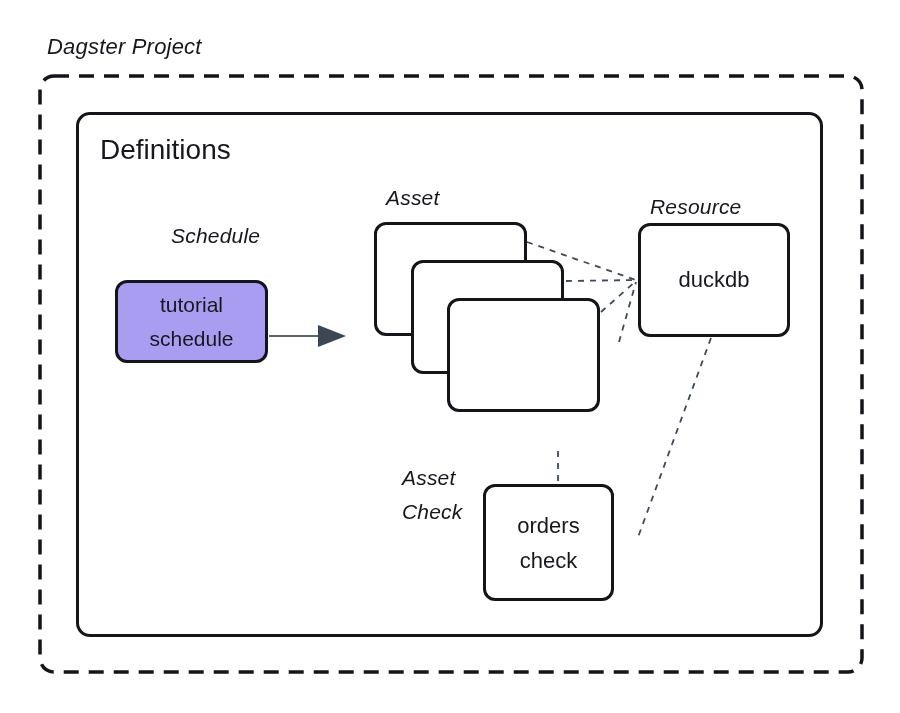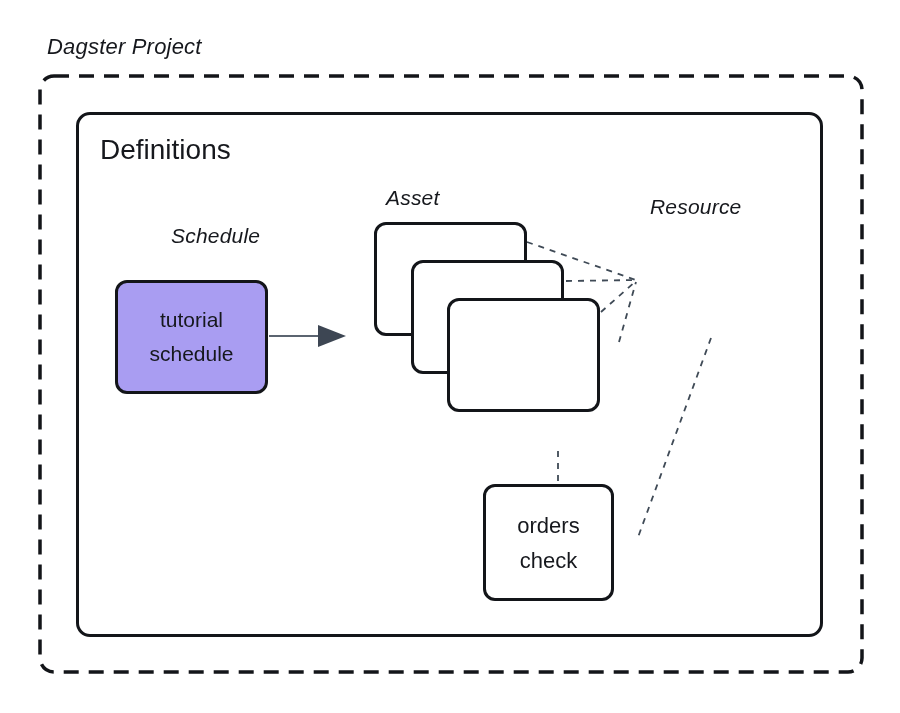--- a/index.html
+++ b/index.html
@@ -50,21 +50,21 @@
   .node {
     position: absolute;
     border: 3.5px solid var(--node-border);
     border-radius: 12px;
     background: #ffffff;
     display: flex; align-items: center; justify-content: center;
     text-align: center;
     font-size: 21px; line-height: 34px;
   }
   .schedule-node {
-    left: 115px; top: 280px; width: 153px; height: 114px;
+    left: 115px; top: 280px; width: 153px; height: 83px;
     background: var(--schedule-fill);
   }
   .asset-card-1 { left: 374px; top: 222px; width: 153px; height: 114px; }
   .asset-card-2 { left: 411px; top: 260px; width: 153px; height: 114px; }
   .asset-card-3 { left: 447px; top: 298px; width: 153px; height: 114px; }
   .asset-card-4 { left: 484px; top: 336px; width: 153px; height: 114px; font-size: 22px; line-height: 35px; }
   .duckdb-node  { left: 638px; top: 223px; width: 152px; height: 114px; font-size: 22px; }
   .orders-check-node { left: 483px; top: 484px; width: 131px; height: 117px; font-size: 22px; line-height: 35px; }
 
   .node-label { padding: 0 4px; }
@@ -105,18 +105,22 @@
   <div class="node schedule-node">
     <span class="node-label">tutorial schedule</span>
   </div>
 
   <div class="group-label assets-label">Asset</div>
   <div class="node asset-card-1"></div>
   <div class="node asset-card-2"></div>
   <div class="node asset-card-3"></div>
 
   <div class="group-label resource-label">Resource</div>
+  <div class="node duckdb-node">
+    <span class="node-label">duckdb</span>
+  </div>
 
+  <div class="group-label asset-check-label">Asset Check</div>
   <div class="node orders-check-node">
     <span class="node-label">orders check</span>
   </div>
 
 </div>
 
 </body></html>

